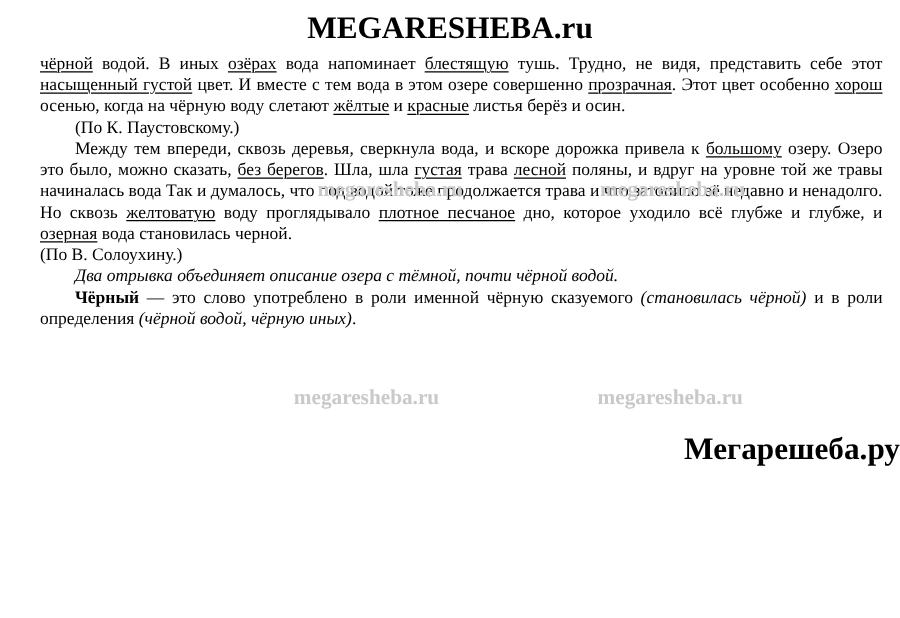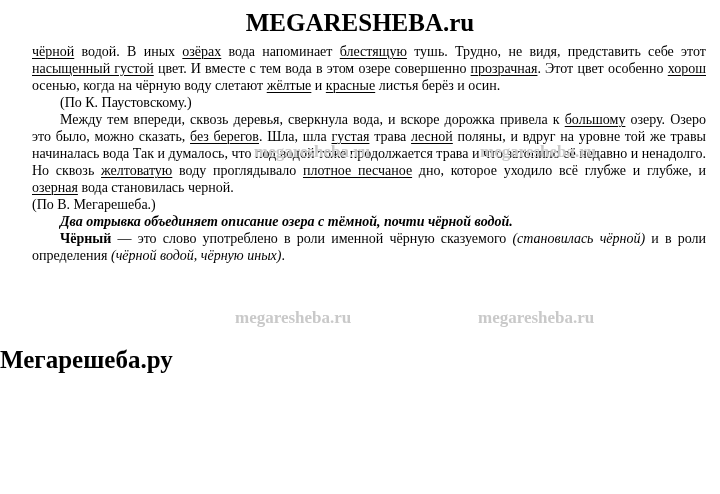--- a/index.html
+++ b/index.html
@@ -43,33 +43,33 @@
   }
   .para.indent {
     text-indent: 28px;
   }
   .u {
     text-decoration: underline;
     text-decoration-thickness: 1px;
     text-underline-offset: 2px;
   }
   .bi {
-    font-weight: bold;
+    font-weight: normal;
     font-style: italic;
   }
   .i {
     font-style: italic;
     font-family: Liberation Serif, serif;
   }
   .b {
     font-weight: bold;
     margin-top: 18px;
   }
   .footer-title {
-    text-align: left;
+    text-align: right;
     font-family: "Liberation Serif", serif;
     font-weight: bold;
     font-size: 25px;
     color: #000;
     position: absolute;
     left: 0;
     right: 0;
     bottom: 8px;
   }
   
@@ -95,21 +95,21 @@
   <div class="site-title">MEGARESHEBA.ru</div>
 
   <div class="body-text">
 
     <p class="para"><span class="u">чёрной</span><span> водой. В иных </span><span class="u">озёрах</span><span> вода напоминает </span><span class="u">блестящую</span><span> тушь. Трудно, не видя, представить себе этот </span><span class="u">насыщенный густой</span><span> цвет. И вместе с тем вода в этом озере совершенно </span><span class="u">прозрачная</span><span>. Этот цвет особенно </span><span class="u">хорош</span><span> осенью, когда на чёрную воду слетают </span><span class="u">жёлтые</span><span> и </span><span class="u">красные</span><span> листья берёз и осин.</span></p>
 
     <p class="para indent">(По К. Паустовскому.)</p>
 
     <p class="para indent"><span>Между тем впереди, сквозь деревья, сверкнула вода, и вскоре дорожка привела к </span><span class="u">большому</span><span> озеру. Озеро это было, можно сказать, </span><span class="u">без берегов</span><span>. Шла, шла </span><span class="u">густая</span><span> трава </span><span class="u">лесной</span><span> поляны, и вдруг на уровне той же травы начиналась вода Так и думалось, что под водой тоже продолжается трава и что затопило её недавно и ненадолго. Но сквозь </span><span class="u">желтоватую</span><span> воду проглядывало </span><span class="u">плотное песчаное</span><span> дно, которое уходило всё глубже и глубже, и </span><span class="u">озерная</span><span> вода становилась черной.</span></p>
 
-    <p class="para">(По В. Мегарешеба.)</p>
+    <p class="para">(По В. Солоухину.)</p>
 
     <p class="para indent bi">Два отрывка объединяет описание озера с тёмной, почти чёрной водой.</p>
 
     <p class="para indent"><span class="b">Чёрный</span><span> — это слово употреблено в роли именной чёрную сказуемого </span><span class="i">(становилась чёрной)</span><span> и в роли определения </span><span class="i">(чёрной водой, чёрную иных)</span><span>.</span></p>
 
   </div>
 
   <div class="wm wm-1">megaresheba.ru</div>
   <div class="wm wm-2">megaresheba.ru</div>
   <div class="wm wm-3">megaresheba.ru</div>

